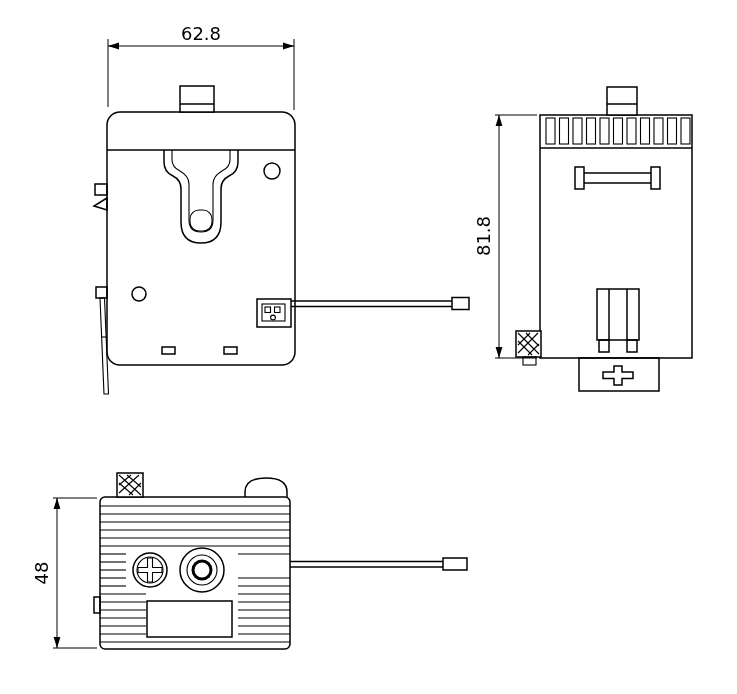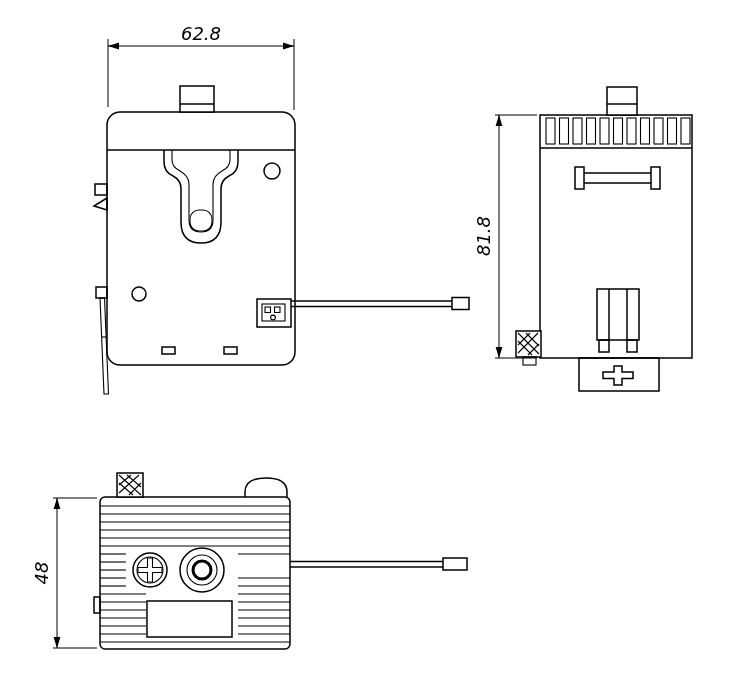--- a/index.html
+++ b/index.html
@@ -6,21 +6,20 @@
     margin: 0;
     padding: 0;
     background: var(--bg-color, #ffffff);
   }
   .canvas {
     position: relative;
     width: 737px;
     height: 694px;
     background: var(--bg-color, #ffffff);
     overflow: hidden;
-    font-style: italic;
   }
   svg { display: block; }
   .ln   { stroke: var(--line-color, #000); fill: none; stroke-width: 1.5; stroke-linecap: butt; }
   .ln rect, .ln line, .ln path, .ln circle, .ln polygon { stroke: inherit; }
   .thin { stroke: var(--line-color, #000); fill: none; stroke-width: 1.1; }
   .dim  { stroke: var(--line-color, #000); fill: none; stroke-width: 1; }
   .arrow { fill: var(--line-color, #000); stroke: none; }
   .white { fill: #ffffff; }
   .dimtext {
     font-family: "DejaVu Sans", "Liberation Sans", sans-serif;

